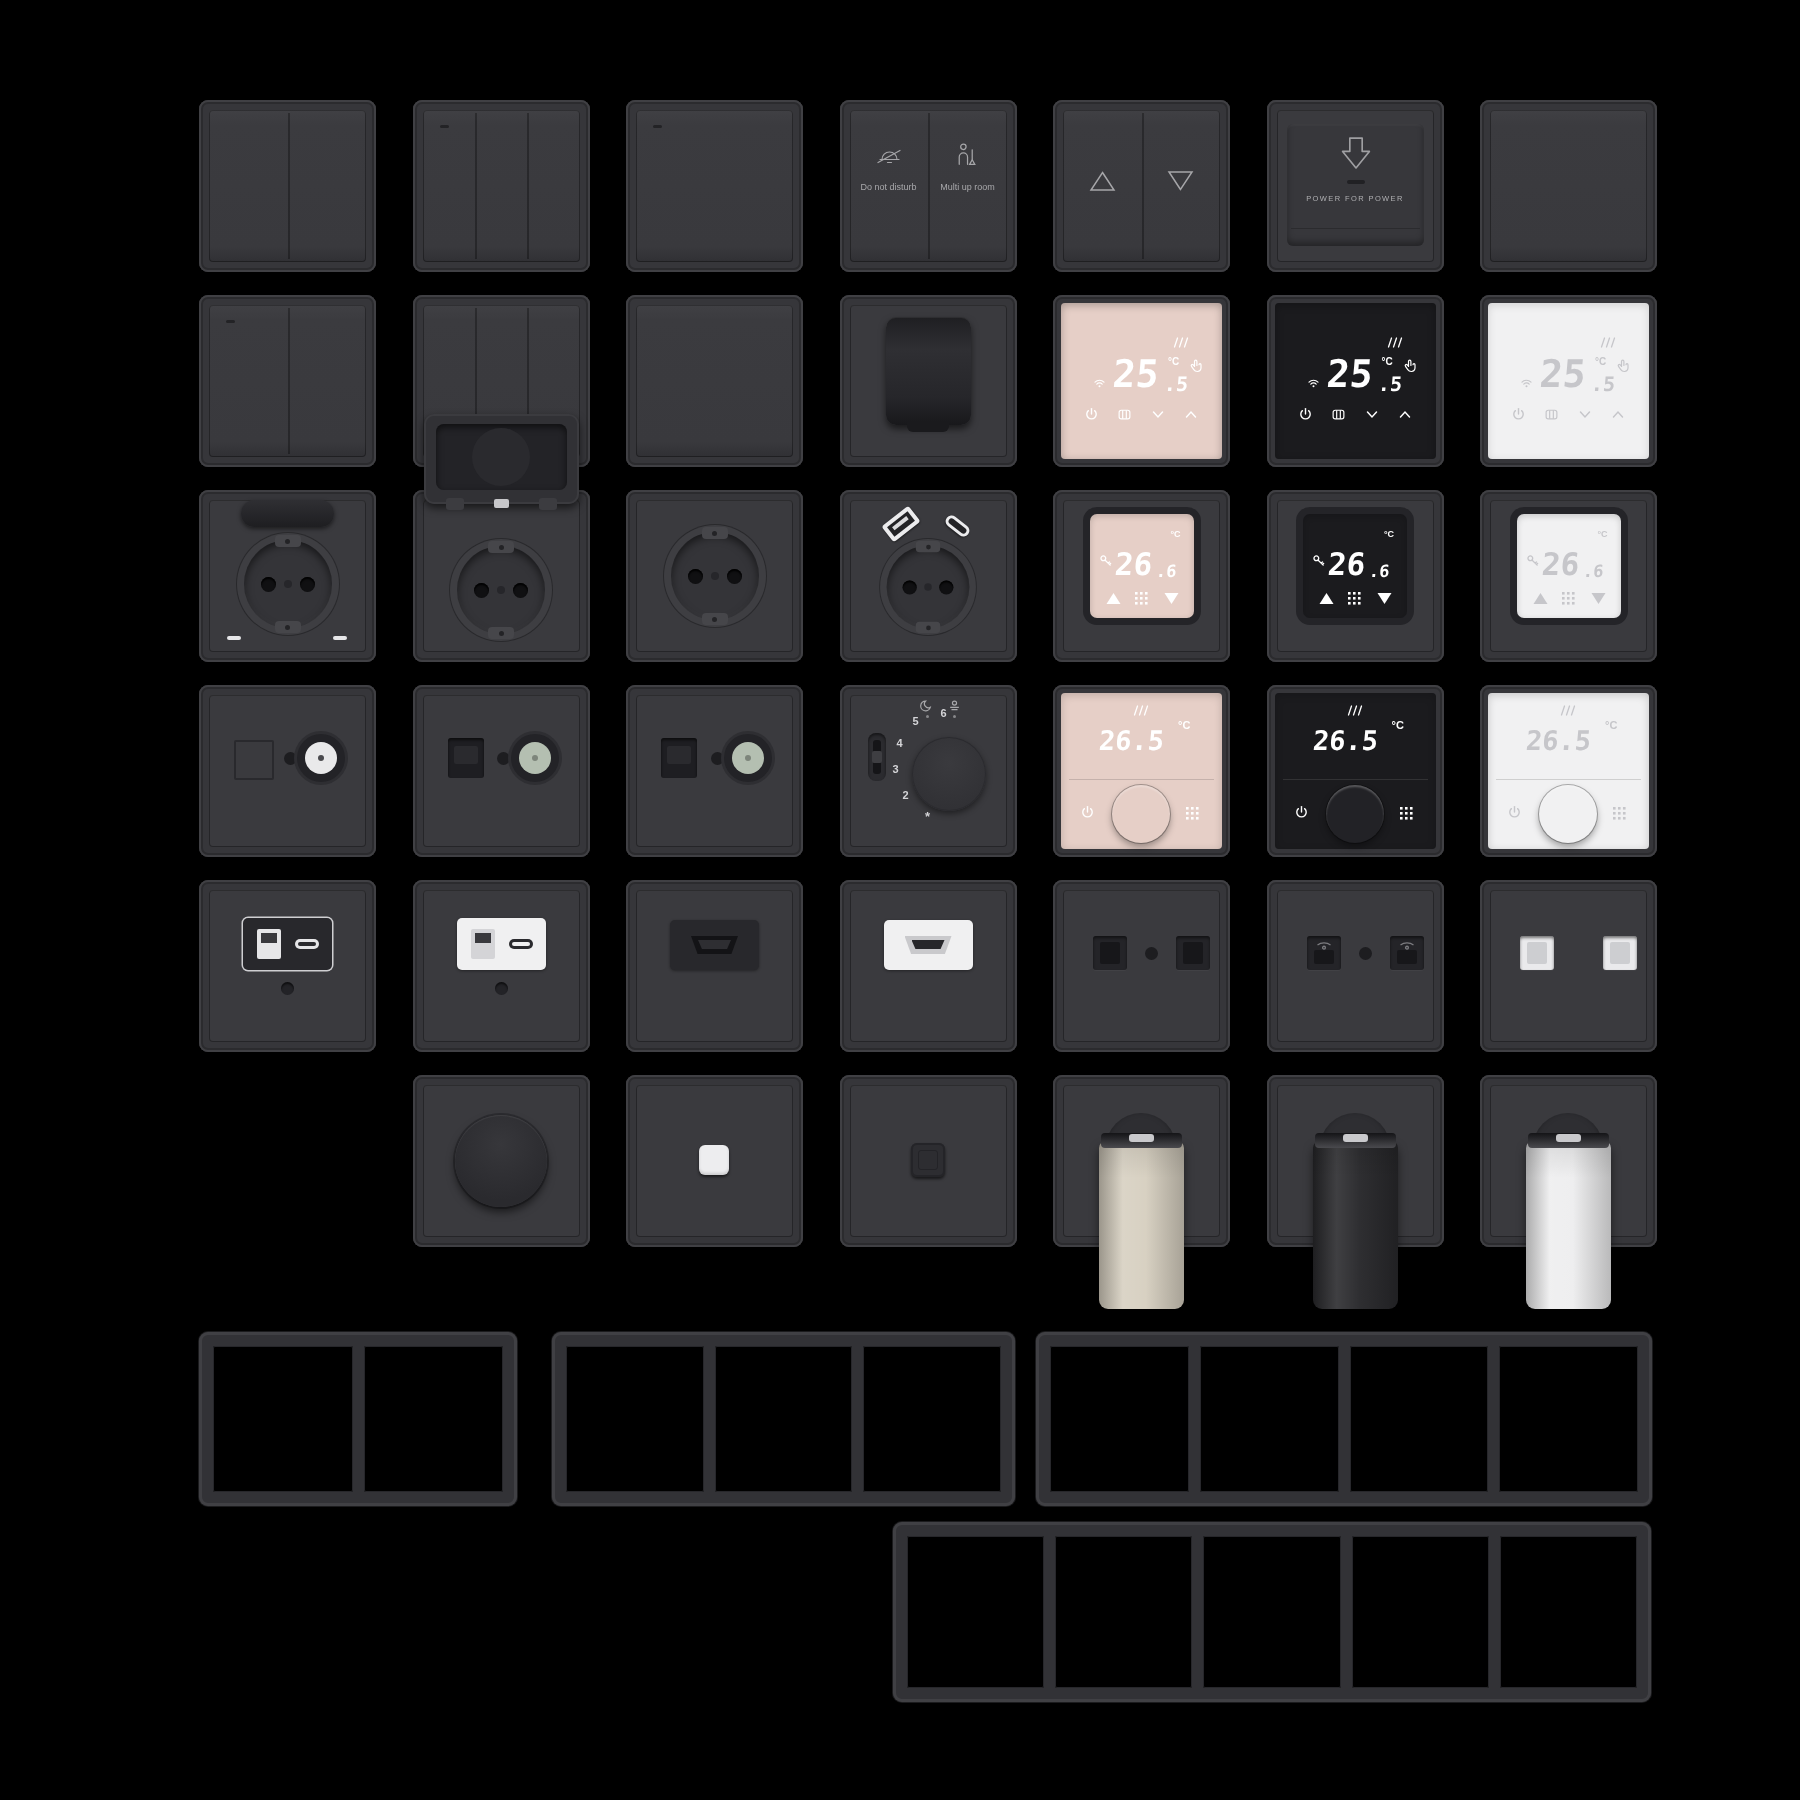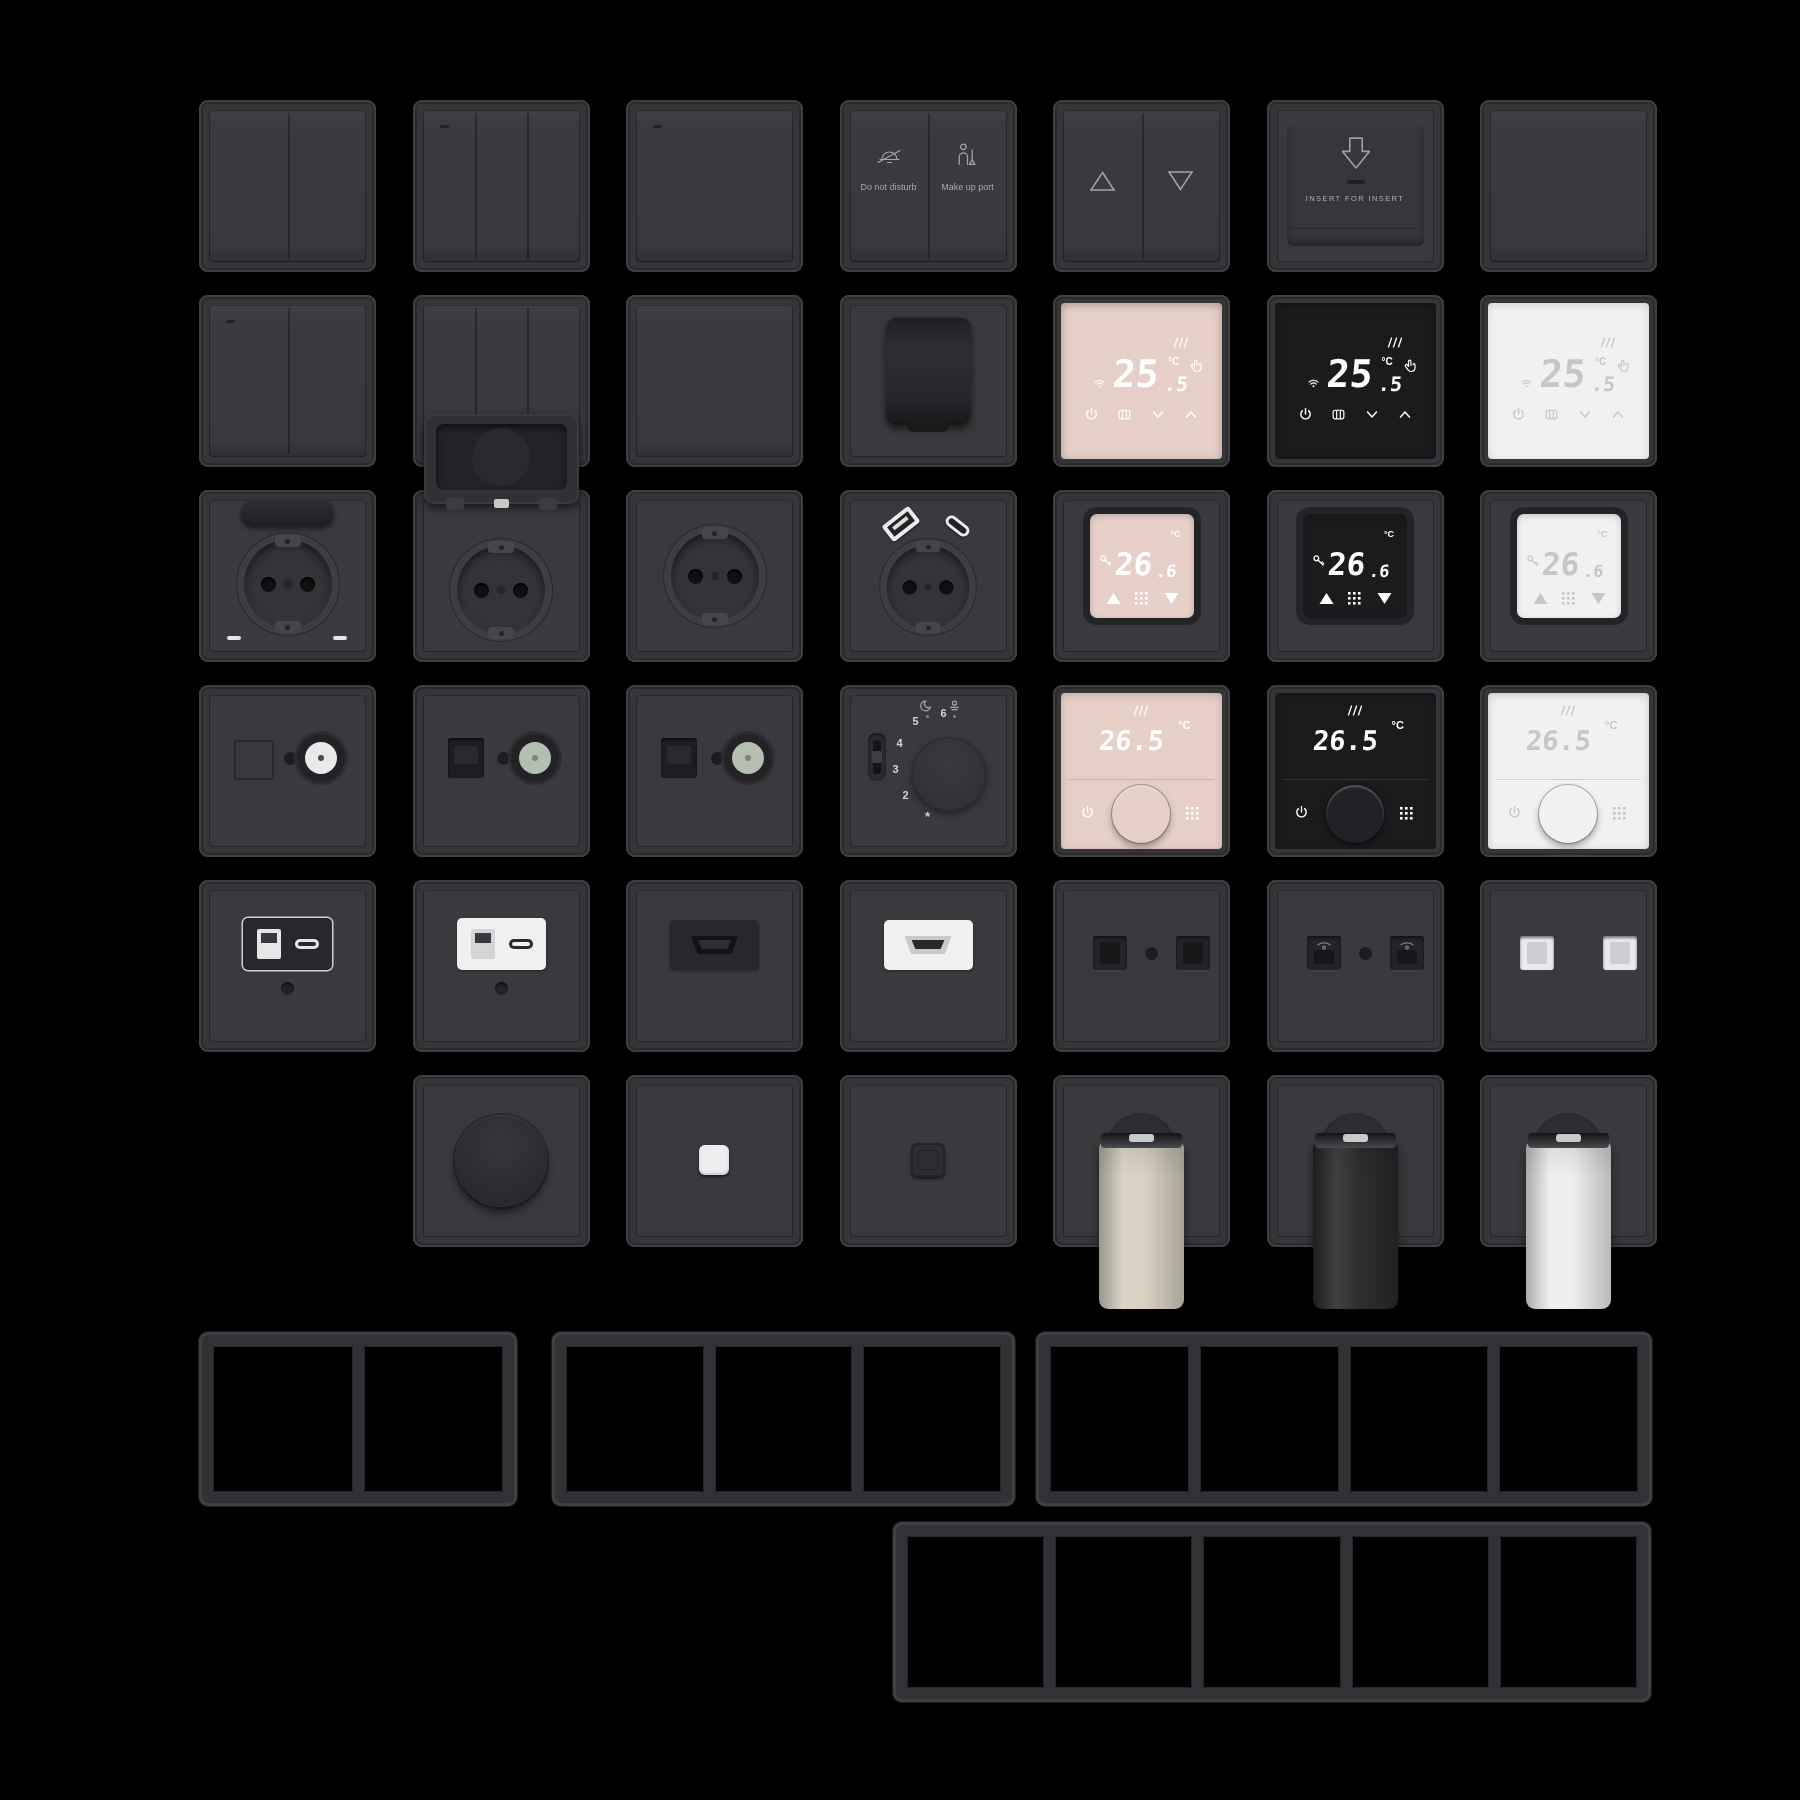--- a/index.html
+++ b/index.html
@@ -70,21 +70,21 @@
             <path d="M4 18.5L26 6.5"></path>
             <path d="M13.5 18.5h4"></path>
           </svg></span>
         <span class="icn" style="left:103px;top:32px"><svg width="27" height="25" viewBox="0 0 26 24" fill="none" stroke="#a6a6a9" stroke-width="1.2" stroke-linecap="round">
             <circle cx="10" cy="4.6" r="2.6"></circle>
             <path d="M6 21.5v-7a4 4 0 0 1 8 0v7"></path>
             <path d="M18.5 7.5v9"></path>
             <path d="M16 21.5l2.5-4.5 2.5 4.5z"></path>
           </svg></span>
         <div class="lbl" style="left:6px;top:72px;width:66px">Do not disturb</div>
-        <div class="lbl" style="left:85px;top:72px;width:66px">Make up port</div>
+        <div class="lbl" style="left:85px;top:72px;width:66px">Multi up room</div>
       </div>
     </div>
     <div class="tile" style="left: 1053px; top: 100px; width: 177px; height: 172px; z-index: 1;">
       <div class="plate rocker">
         <div class="vdiv" style="left:50%"></div>
         <span class="icn" style="left:26px;top:60px"><svg width="27" height="22" viewBox="0 0 27 22" fill="none" stroke="#a6a6a9" stroke-width="1.5">
             <path d="M13.5 2.5L25 20H2z"></path>
           </svg></span>
         <span class="icn" style="left:104px;top:60px"><svg width="27" height="22" viewBox="0 0 27 22" fill="none" stroke="#a6a6a9" stroke-width="1.5">
             <path d="M13.5 19.5L2 2h23z"></path>
@@ -92,21 +92,21 @@
       </div>
     </div>
     <div class="tile" style="left: 1266.5px; top: 100px; width: 177px; height: 172px; z-index: 1;">
       <div class="plate">
         <div class="pocket"></div>
         <div class="abs" style="left:14px;right:14px;top:118px;height:1px;background:#2b2b2e"></div>
         <span class="icn" style="left:58px;top:26px"><svg width="42" height="35" viewBox="0 0 40 34" fill="none" stroke="#9f9fa2" stroke-width="1.6" stroke-linejoin="round">
             <path d="M14 2h12v13h7L20 31 7 15h7z"></path>
           </svg></span>
         <div class="abs" style="left:70px;top:70px;width:18px;height:4px;background:#212124;border-radius:2px"></div>
-        <div class="lbl" style="left:0;top:84px;width:157px;letter-spacing:1.4px;font-size:7.5px;color:#b0b0b3">INSERT FOR INSERT</div>
+        <div class="lbl" style="left:0;top:84px;width:157px;letter-spacing:1.4px;font-size:7.5px;color:#b0b0b3">POWER FOR POWER</div>
       </div>
     </div>
     <div class="tile" style="left: 1480px; top: 100px; width: 177px; height: 172px; z-index: 1;">
       <div class="plate rocker"></div>
     </div>
     <div class="tile" style="left: 199px; top: 295px; width: 177px; height: 172px; z-index: 2;">
       <div class="plate rocker">
         <div class="vdiv" style="left:50%"></div>
         <div class="led" style="left:17px;top:15px"></div>
       </div>

